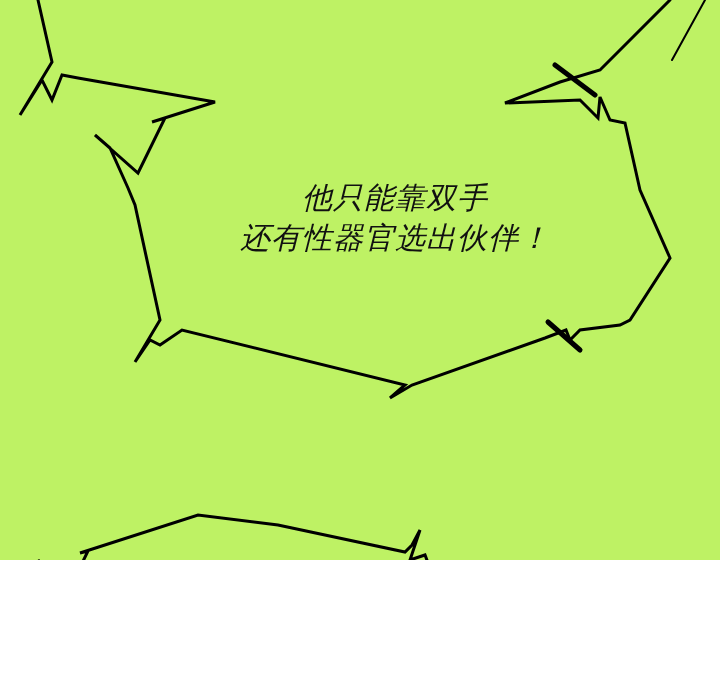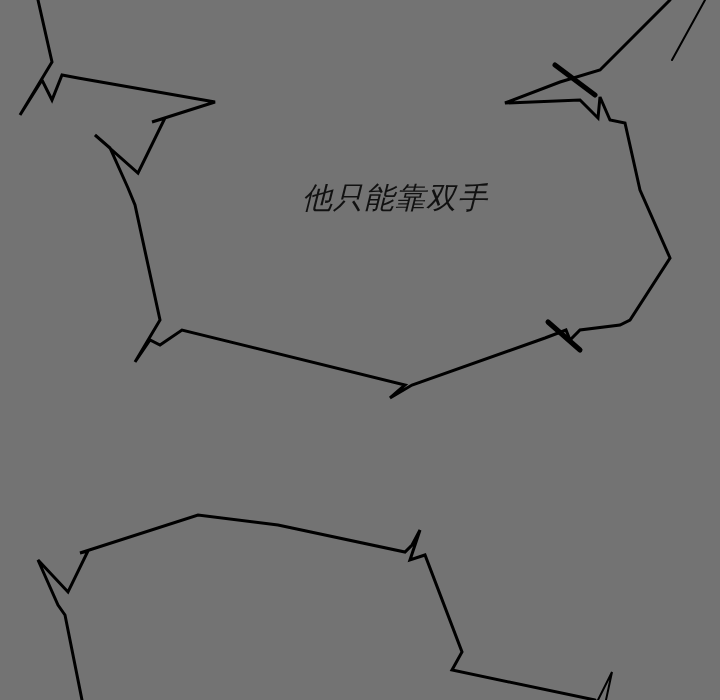--- a/index.html
+++ b/index.html
@@ -1,16 +1,16 @@
 <!DOCTYPE html>
 <html><head>
   <meta charset="utf-8">
   <style>
     html, body { margin: 0; padding: 0; background: #ffffff; }
-    .canvas { position: relative; width: 720px; height: 700px; background: #737373; overflow: hidden; }
+    .canvas { position: relative; width: 720px; height: 560px; background: #bef264; overflow: hidden; }
     svg.bubbles { position: absolute; left: 0; top: 0; width: 720px; height: 700px; }
     .bubble-line { fill: none; stroke: #000000; stroke-linejoin: miter; stroke-linecap: round; }
     .caption {
       position: absolute;
       font-family: "DejaVu Sans", sans-serif;
       font-style: italic;
       color: #111111;
       font-size: 30px;
       line-height: 40px;
       white-space: nowrap;
@@ -33,15 +33,16 @@
     </g>
 
     <g>
       <polyline class="bubble-line" stroke-width="3" points="82,700 65,615 58,605 38,560 68,592 88,551 80,553 198,515 278,525 405,552 412,545 420,530 410,560 425,555 462,652 452,670 595,700"></polyline>
       <polyline class="bubble-line" stroke-width="2" points="598,700 612,672 606,700"></polyline>
     </g>
   </svg>
 
   <div class="caption cap1">
     <div>他只能靠双手</div>
+    <div>还有性器官选出伙伴！</div>
   </div>
 
 </div>
 
 </body></html>

